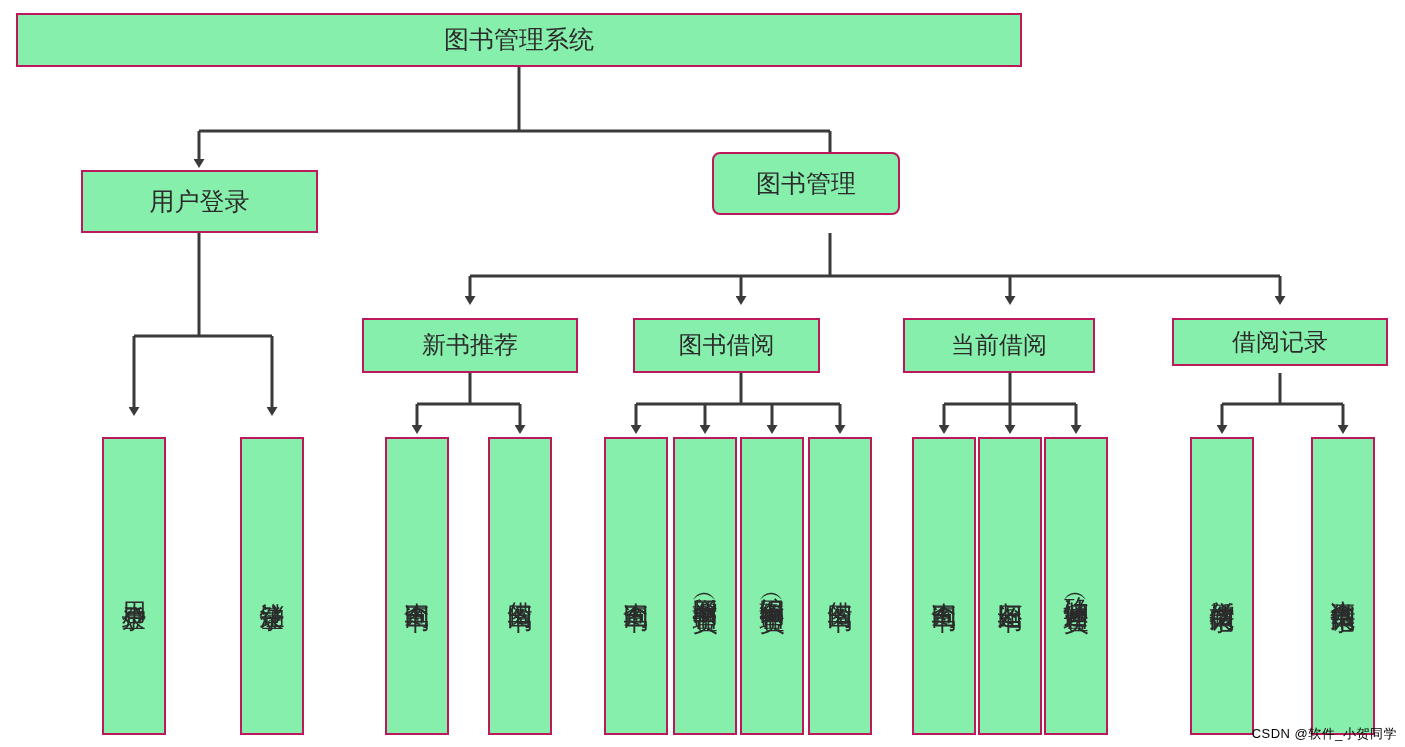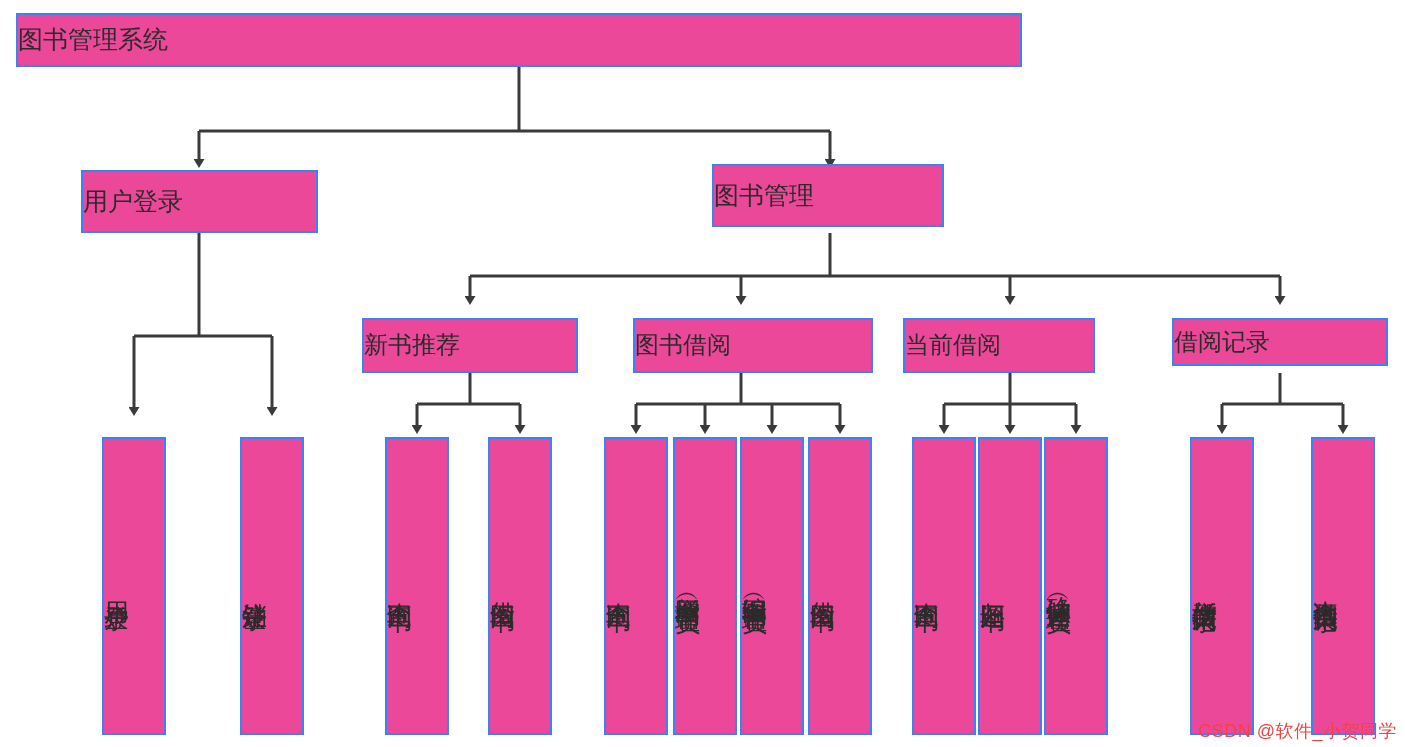--- a/index.html
+++ b/index.html
@@ -14,24 +14,25 @@
     position: relative;
     width: 1405px;
     height: 747px;
     background: #ffffff;
     overflow: hidden;
   }
   
   .node {
     position: absolute;
     box-sizing: border-box;
-    border: 2px solid #3b82f6;
-    background: #ec4899;
+    border: 2px solid #be185d;
+    background: #86efac;
     display: flex;
     align-items: center;
+    justify-content: center;
     color: #2b2b2b;
     z-index: 3;
   }
   .node .label {
     line-height: 1.18;
     white-space: nowrap;
     text-align: center;
   }
   .node-root .label   { font-size: 25px; }
   .node-level2 .label { font-size: 25px; }
@@ -59,22 +60,22 @@
     width: 1405px;
     height: 747px;
     z-index: 1;
     pointer-events: none;
   }
   
   .watermark {
     position: absolute;
     right: 8px;
     bottom: 4px;
-    font-size: 18px;
-    color: #ef4444;
+    font-size: 13px;
+    color: #000000;
     z-index: 5;
     white-space: nowrap;
     letter-spacing: 0.5px;
   }
 </style>
 </head>
 <body>
 
 <div id="canvas">
 
@@ -130,28 +131,28 @@
     </g>
   </svg>
 
   <div class="node node-root" style="left:16px; top:13px; width:1006px; height:54px;">
     <span class="label">图书管理系统</span>
   </div>
 
   <div class="node node-level2" style="left:81px; top:170px; width:237px; height:63px;">
     <span class="label">用户登录</span>
   </div>
-  <div class="node node-level2" style="left:712px; top:164px; width:232px; height:63px;">
+  <div class="node node-level2" style="left:712px; top:152px; width:188px; height:63px;border-radius:8px;">
     <span class="label">图书管理</span>
   </div>
 
   <div class="node node-level3" style="left:362px; top:318px; width:216px; height:55px;">
     <span class="label">新书推荐</span>
   </div>
-  <div class="node node-level3" style="left:633px; top:318px; width:240px; height:55px;">
+  <div class="node node-level3" style="left:633px; top:318px; width:187px; height:55px;">
     <span class="label">图书借阅</span>
   </div>
   <div class="node node-level3" style="left:903px; top:318px; width:192px; height:55px;">
     <span class="label">当前借阅</span>
   </div>
   <div class="node node-level3" style="left:1172px; top:318px; width:216px; height:48px;">
     <span class="label">借阅记录</span>
   </div>
 
   <div class="node node-leaf" style="left:102px; top:437px; width:64px; height:298px;">

